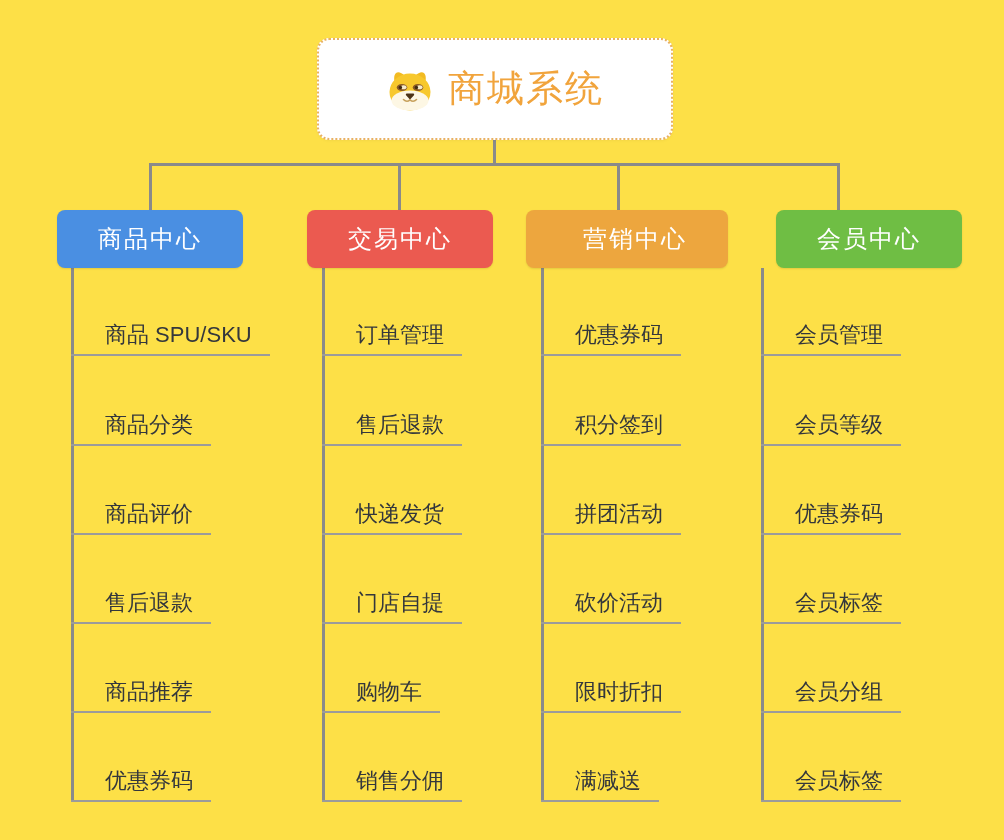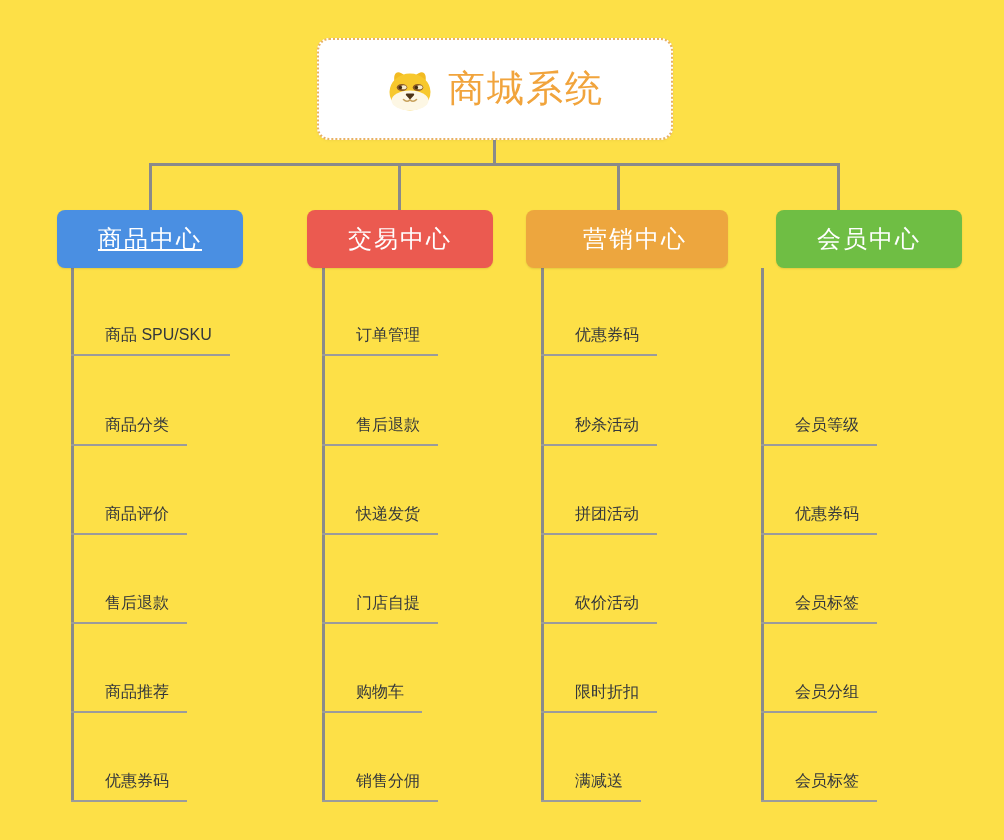--- a/index.html
+++ b/index.html
@@ -26,30 +26,30 @@
   .root-title { font-size:37px; font-weight:500; letter-spacing:2px; }
   .dog { display:flex; }
 
   
   .hdr {
     position:absolute; top:210px; width:186px; height:58px;
     border-radius:8px; color:#ffffff; font-size:24px; letter-spacing:2px;
     display:flex; align-items:center; justify-content:center;
     box-shadow:0 1px 2px rgba(0,0,0,0.10);
   }
-  .h0 { left:57px;text-decoration:underline; } .h1 { left:307px; } .h2 { left:526px; } .h3 { left:776px; }
+  .h0 { left:57px; } .h1 { left:307px; } .h2 { left:526px; } .h3 { left:776px; }
 
   
   .vrail { position:absolute; top:268px; height:534px; width:0; border-left:3px solid #8a8a8a; }
   .v0 { left:71px; } .v1 { left:322px; } .v2 { left:541px; } .v3 { left:761px; }
 
   
   .item {
     position:absolute; white-space:nowrap;
-    font-size:16px; line-height:26px; color:#34373c;
+    font-size:22px; line-height:26px; color:#34373c;
     padding:0 18px 6px 34px;
     border-bottom:2px solid #9b9b9b;
   }
   .c0 { left:71px; } .c1 { left:322px; } .c2 { left:541px; } .c3 { left:761px; }
   .r0 { top:322px; } .r1 { top:412px; } .r2 { top:501px; }
   .r3 { top:590px; } .r4 { top:679px; } .r5 { top:768px; }
 </style>
 </head>
 <body>
 
@@ -99,25 +99,26 @@
   <div class="item c0 r5">优惠券码</div>
 
   <div class="item c1 r0">订单管理</div>
   <div class="item c1 r1">售后退款</div>
   <div class="item c1 r2">快递发货</div>
   <div class="item c1 r3">门店自提</div>
   <div class="item c1 r4">购物车</div>
   <div class="item c1 r5">销售分佣</div>
 
   <div class="item c2 r0">优惠券码</div>
-  <div class="item c2 r1">秒杀活动</div>
+  <div class="item c2 r1">积分签到</div>
   <div class="item c2 r2">拼团活动</div>
   <div class="item c2 r3">砍价活动</div>
   <div class="item c2 r4">限时折扣</div>
   <div class="item c2 r5">满减送</div>
 
+  <div class="item c3 r0">会员管理</div>
   <div class="item c3 r1">会员等级</div>
   <div class="item c3 r2">优惠券码</div>
   <div class="item c3 r3">会员标签</div>
   <div class="item c3 r4">会员分组</div>
   <div class="item c3 r5">会员标签</div>
 
 </div>
 
 </body></html>

